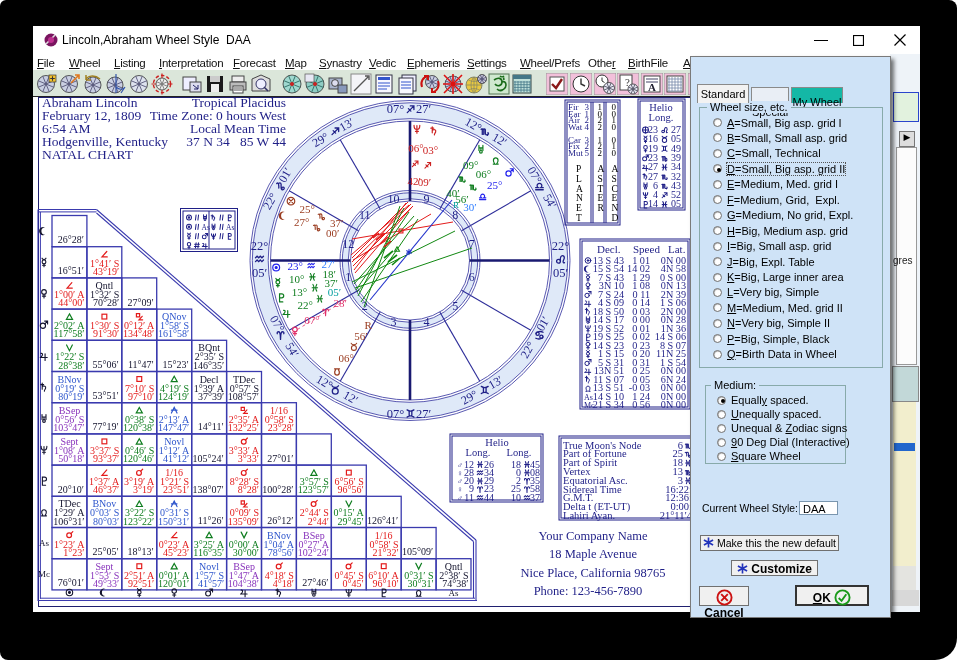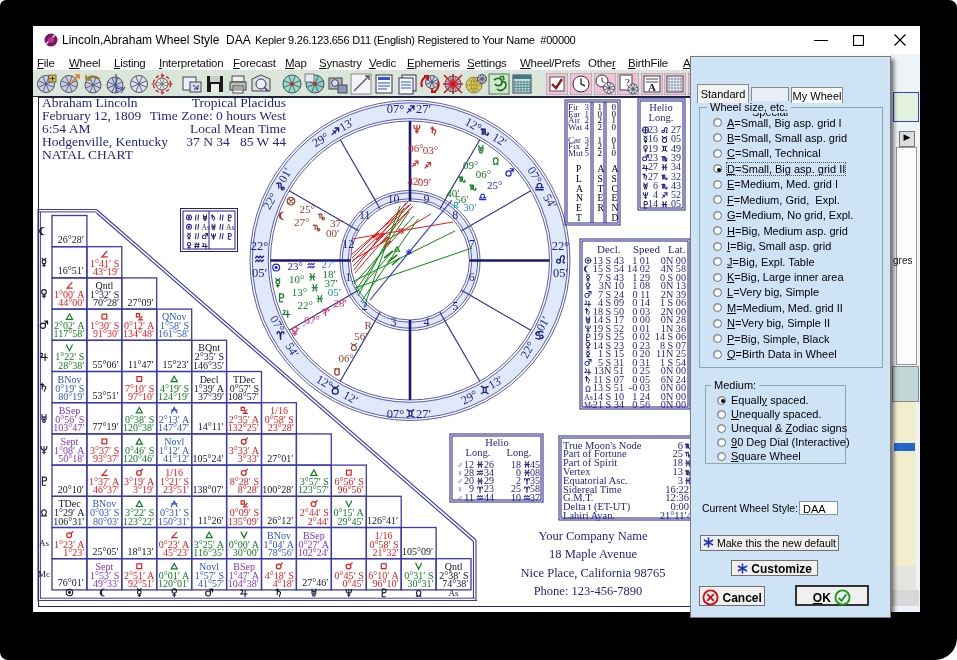--- a/index.html
+++ b/index.html
@@ -11,21 +11,20 @@
 </style></head><body>
 <div id="frame">
 <div id="win">
   <div id="titlebar">
     <svg width="14" height="14" viewBox="0 0 14 14" style="position:absolute;left:11px;top:7px">
           <circle cx="7" cy="7" r="6.5" fill="#7a1560"></circle>
           <path d="M2,11 L11,2" stroke="#ddd" stroke-width="1.6"></path>
           <circle cx="7" cy="7" r="3" fill="#c03090"></circle>
         </svg>
     <span style="position:absolute;left:29px;top:7px;">Lincoln,Abraham Wheel Style&nbsp; DAA</span>
-    <span style="position:absolute;left:222px;top:8px;font-size:11px;letter-spacing:-0.25px;">Kepler 9.26.123.656 D11 (English) Registered to Your Name&nbsp; #00000</span>
     <span style="position:absolute;left:781px;top:5px;font-size:14px;">—</span>
     <svg width="11" height="11" viewBox="0 0 11 11" style="position:absolute;left:820px;top:9px">
           <rect x="0.5" y="0.5" width="10" height="10" fill="none" stroke="#000" stroke-width="1.2"></rect>
         </svg>
     <svg width="12" height="12" viewBox="0 0 12 12" style="position:absolute;left:861px;top:8px">
           <path d="M0.5,0.5 L11.5,11.5 M11.5,0.5 L0.5,11.5" stroke="#000" stroke-width="1.2"></path>
         </svg>
   </div>
   <div id="menubar">
         <span style="position:absolute;left:4px;top:3px;"><u>F</u>ile</span>
@@ -1428,21 +1427,21 @@
 <div style="position:absolute;left:893px;top:255px;width:24px;font-size:10px;font-family:'Liberation Sans',sans-serif;color:#222;">gres</div>
 <div style="position:absolute;left:892px;top:366px;width:27px;height:36px;background:#c2d8d8;border:1px solid #888;"></div>
 <div style="position:absolute;left:893px;top:402px;width:23px;height:164px;background:#f2eecd;"></div>
 <div style="position:absolute;left:893px;top:566px;width:23px;height:24px;background:#e4e4e0;"></div>
 <div style="position:absolute;left:894px;top:443px;width:21px;height:8px;background:#2266cc;"></div>
 <div style="position:absolute;left:892px;top:590px;width:27px;height:16px;background:#d8d8d8;"></div>
 
 <div id="dlg" style="position:absolute;left:690px;top:56px;width:201px;height:562px;background:#cfe3f7;border:1px solid #7a7a7a;box-shadow:3px 3px 4px rgba(0,0,0,0.55);font-family:'Liberation Sans',sans-serif;font-size:11px;color:#000;">
  <div style="position:absolute;left:6px;top:27px;width:52px;height:19px;background:#f2f2f2;border:1px solid #8a8a8a;border-bottom:none;text-align:center;padding-top:3px;font-size:11px;z-index:3">Standard</div>
  <div style="position:absolute;left:60px;top:30px;width:38px;height:16px;background:#e9eef5;border:1px solid #8a8a8a;border-bottom:none;text-align:center;padding-top:18px;font-size:11px;">Special</div>
- <div style="position:absolute;left:100px;top:30px;width:52px;height:16px;background:#ffffff;border:1px solid #8a8a8a;border-bottom:none;text-align:center;padding-top:2px;font-size:11px;">My Wheel</div>
+ <div style="position:absolute;left:100px;top:30px;width:52px;height:16px;background:#14b8a6;border:1px solid #8a8a8a;border-bottom:none;text-align:center;padding-top:8px;font-size:11px;">My Wheel</div>
  <div style="position:absolute;left:8px;top:50px;width:184px;height:261px;border:1px solid #8aa;"></div>
  <div style="position:absolute;left:16px;top:44px;background:#cfe3f7;padding:0 3px;">Wheel size, etc.</div>
  <div style="position:absolute;left:22px;top:59.5px;height:13px;">
         <span style="position:absolute;left:0;top:1.5px;width:9px;height:9px;border-radius:50%;background:#fff;border:1px solid #707070;box-shadow:inset 0.5px 0.5px 1px #999;"></span>
         <span style="position:absolute;left:14px;top:0;white-space:nowrap;font-size:11px;"><u>A</u>=Small, Big asp. grid I</span>
       </div>
       <div style="position:absolute;left:22px;top:74.95px;height:13px;">
         <span style="position:absolute;left:0;top:1.5px;width:9px;height:9px;border-radius:50%;background:#fff;border:1px solid #707070;box-shadow:inset 0.5px 0.5px 1px #999;"></span>
         <span style="position:absolute;left:14px;top:0;white-space:nowrap;font-size:11px;"><u>B</u>=Small, Small asp. grid</span>
       </div>
@@ -1529,21 +1528,21 @@
         <span style="position:absolute;left:14px;top:0;white-space:nowrap;font-size:11px;"><u>S</u>quare Wheel</span>
       </div>
  <div style="position:absolute;left:11px;top:446px;font-size:10.4px;">Current Wheel Style:</div>
  <div style="position:absolute;left:108px;top:444px;width:39px;height:14px;background:#fff;border:1px solid #7a96af;padding:1px 3px;font-size:11px;">DAA</div>
  <div style="position:absolute;left:9px;top:478px;width:139px;height:16px;background:#f0f0f0;border:1px solid #707070;text-align:center;padding-top:1px;white-space:nowrap;font-size:10.5px;"><svg width="11" height="11" viewBox="0 0 12 12" style="vertical-align:-1px">
           <path d="M6,0.5 L6,11.5 M1,3.2 L11,8.8 M11,3.2 L1,8.8" stroke="#2233bb" stroke-width="1.8"></path>
         </svg> Make this the new default</div>
  <div style="position:absolute;left:40px;top:503px;width:87px;height:16px;background:#f0f0f0;border:1px solid #707070;text-align:center;padding-top:1px;font-weight:bold;font-size:12px;"><svg width="11" height="11" viewBox="0 0 12 12" style="vertical-align:-1px">
           <path d="M6,0.5 L6,11.5 M1,3.2 L11,8.8 M11,3.2 L1,8.8" stroke="#2233bb" stroke-width="1.8"></path>
         </svg> Customize</div>
- <div style="position:absolute;left:8px;top:529px;width:66px;height:20px;background:#f0f0f0;border:1px solid #707070;text-align:center;padding-top:2px;font-weight:bold;font-size:12px;"><svg width="17" height="17" viewBox="0 0 18 18" style="vertical-align:-4px">
+ <div style="position:absolute;left:8px;top:529px;width:50px;height:20px;background:#f0f0f0;border:1px solid #707070;text-align:center;padding-top:2px;font-weight:bold;font-size:12px;"><svg width="17" height="17" viewBox="0 0 18 18" style="vertical-align:-4px">
           <circle cx="9" cy="9" r="7.5" fill="none" stroke="#cc1111" stroke-width="2"></circle>
           <path d="M5.5,5.5 L12.5,12.5 M12.5,5.5 L5.5,12.5" stroke="#cc1111" stroke-width="2"></path>
         </svg> Cancel</div>
  <div style="position:absolute;left:104px;top:528px;width:74px;height:21px;background:#f0f0f0;border:2px solid #333;text-align:center;padding-top:2px;font-weight:bold;font-size:12px;"><u>O</u>K <svg width="17" height="17" viewBox="0 0 18 18" style="vertical-align:-4px">
           <circle cx="9" cy="9" r="7.5" fill="none" stroke="#1a9a1a" stroke-width="2"></circle>
           <path d="M5,9.5 L8,12.5 L13,5.5" stroke="#1a9a1a" stroke-width="2" fill="none"></path>
         </svg></div>
 </div>
 </div>
 </body></html>

